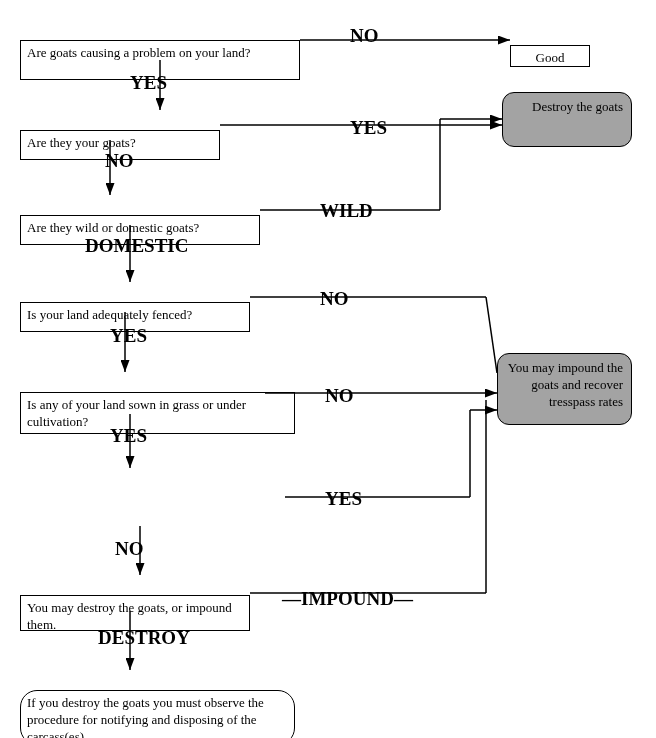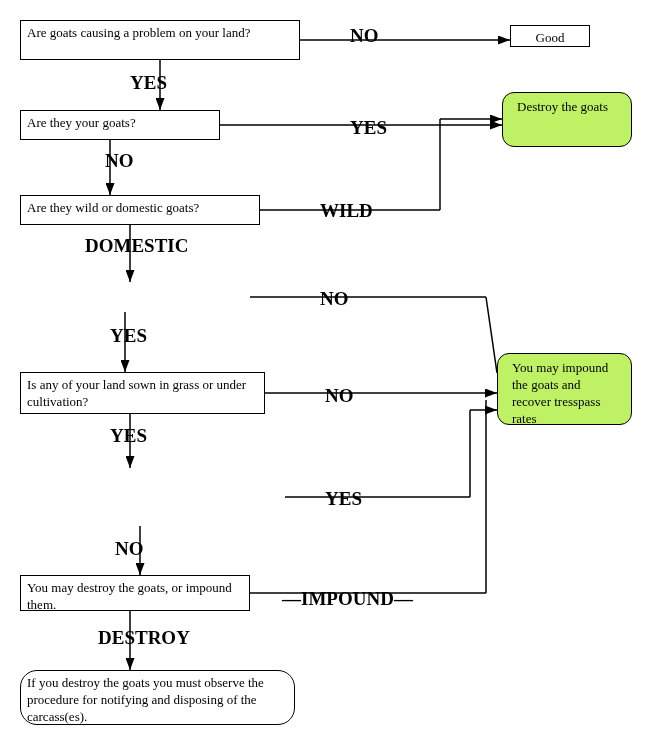--- a/index.html
+++ b/index.html
@@ -15,29 +15,30 @@
       position: relative;
       width: 636px;
       height: 720px;
     }
     .box {
       position: absolute;
       border: 1px solid #000;
       padding: 4px 6px;
       background: #fff;
       line-height: 1.3;
+      margin-top: 20px;
     }
     .box-rounded {
       position: absolute;
       border: 1px solid #000;
       border-radius: 12px;
-      padding: 6px 14px;
-      background: #bef264;
+      padding: 6px 8px;
+      background: #a3a3a3;
       line-height: 1.3;
-      text-align: left;
+      text-align: right;
     }
     .label {
       position: absolute;
       font-weight: bold;
       font-size: 19px;
     }
     
     svg.arrows {
       position: absolute;
       top: 0; left: 0;
@@ -65,21 +66,24 @@
 
   <div class="box" style="left:10px;top:10px;width:280px;min-height:40px;">
     Are goats causing a problem on your land?
   </div>
   <div class="box" style="left:10px;top:185px;width:240px;height:30px;">
     Are they wild or domestic goats?
   </div>
   <div class="box" style="left:10px;top:100px;width:200px;height:30px;">
     Are they your goats?
   </div>
-  <div class="box" style="left:10px;top:362px;width:245px;height:42px;">
+  <div class="box" style="left:10px;top:272px;width:230px;height:30px;">
+    Is your land adequately fenced?
+  </div>
+  <div class="box" style="left:10px;top:362px;width:275px;height:42px;">
     Is any of your land sown in grass or under cultivation?
   </div>
   <div class="box" style="left:10px;top:565px;width:230px;height:36px;">
     You may destroy the goats, or impound them.
   </div>
   <div class="box" style="left:10px;top:660px;width:275px;height:55px;border-radius:17px;">
     If you destroy the goats you must observe the procedure for notifying and disposing of the carcass(es).
   </div>
 
   <div class="box" style="left:500px;top:15px;width:80px;height:22px;text-align:center;">

